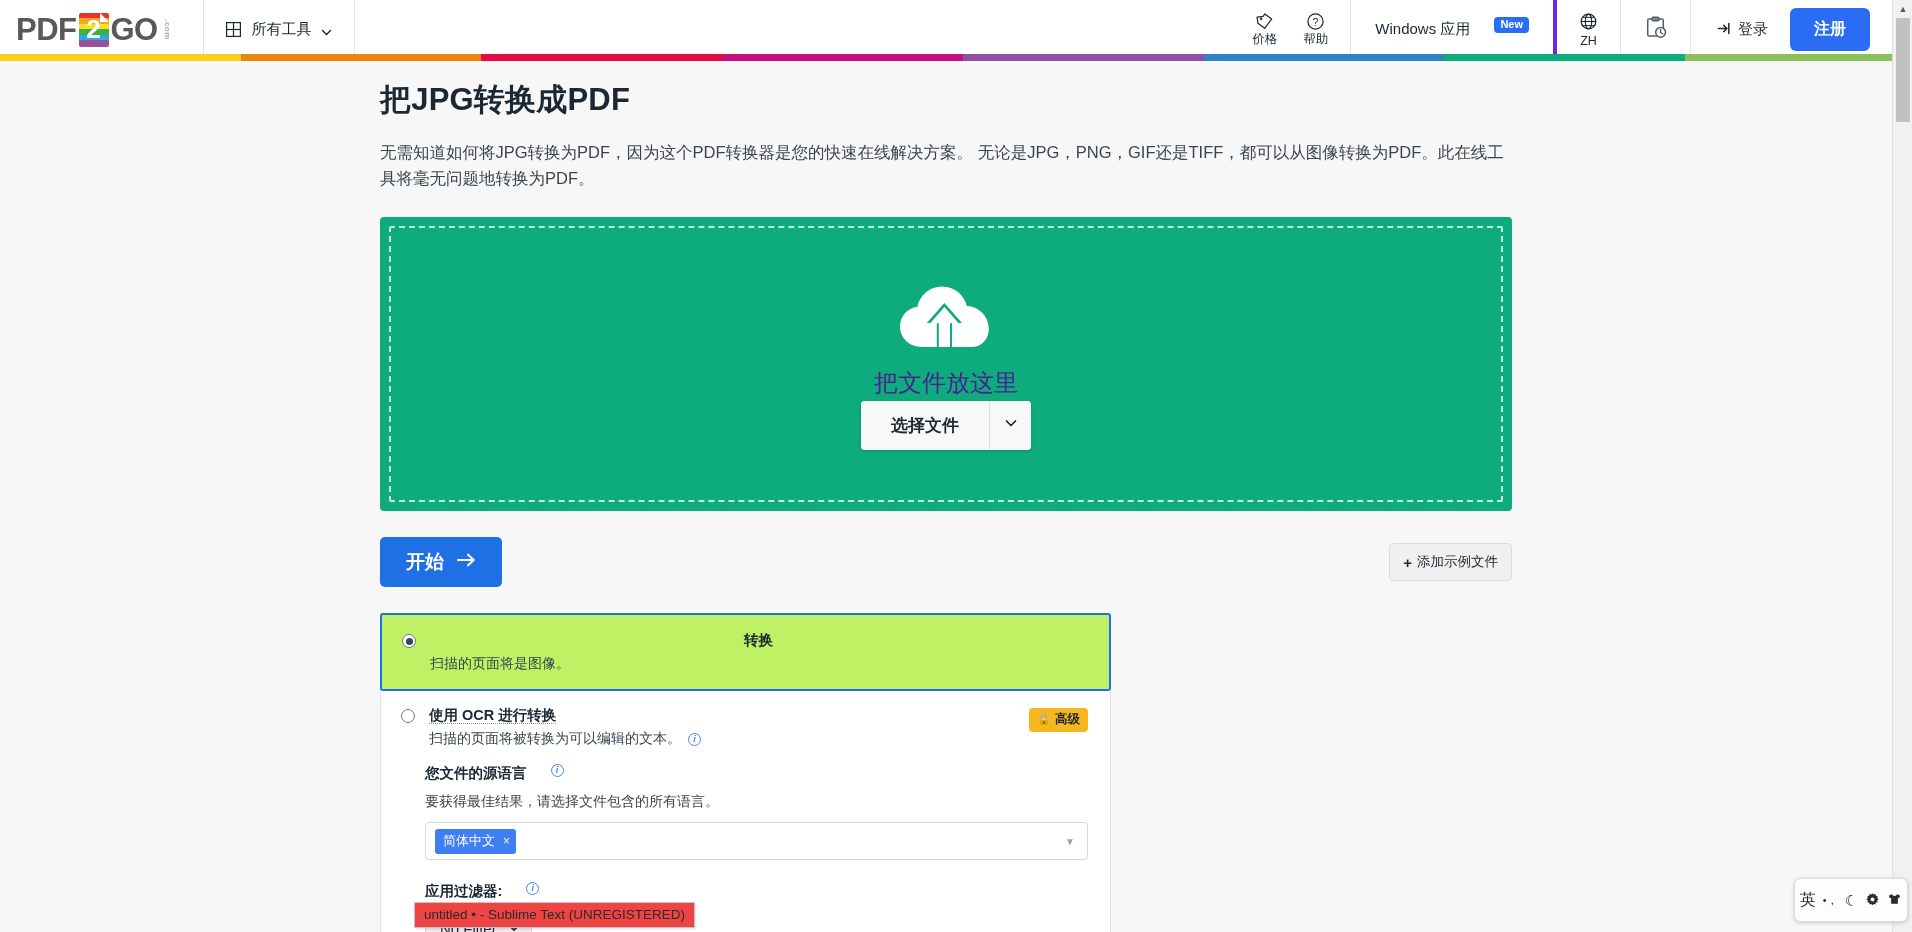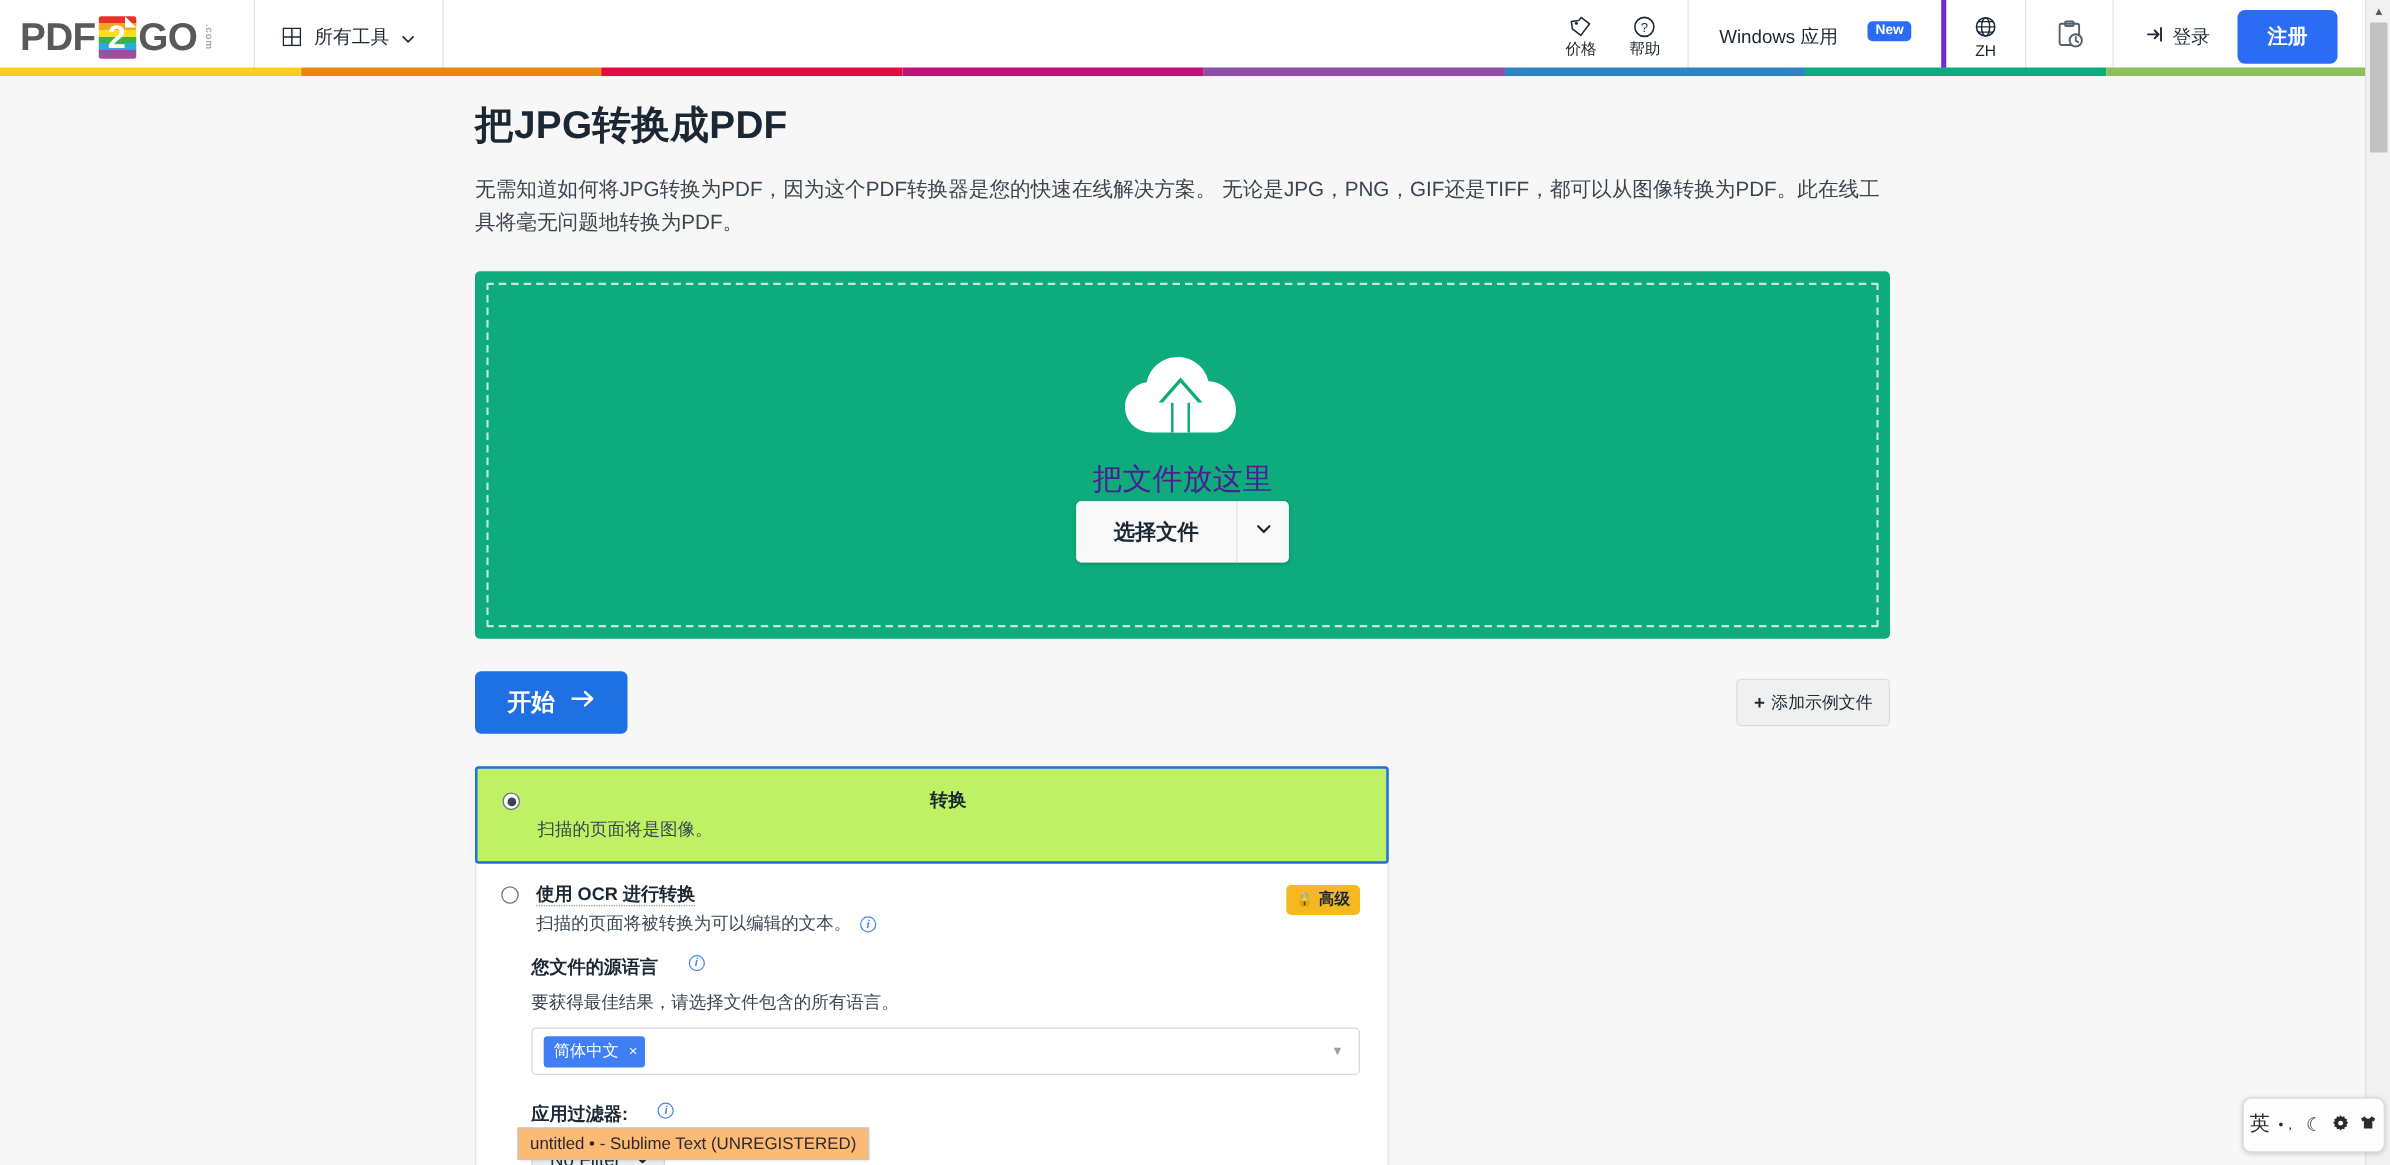--- a/index.html
+++ b/index.html
@@ -398,21 +398,21 @@
     position:absolute; right:12px; top:50%;
     transform:translateY(-50%);
     pointer-events:none;
     font-size:11px; color:#1b2733;
   }
 
   
   .win-tooltip {
     position:absolute;
     left: 414px; bottom: 4px;
-    background:#fdba74;
+    background:#ef4444;
     border:1px solid #c4c4c4;
     font-size: 13.5px;
     color:#2b2b2b;
     padding: 4px 9px 5px;
     white-space:nowrap;
     box-shadow: 1px 1px 2px rgba(0,0,0,0.12);
   }
 
   
   .ime {

